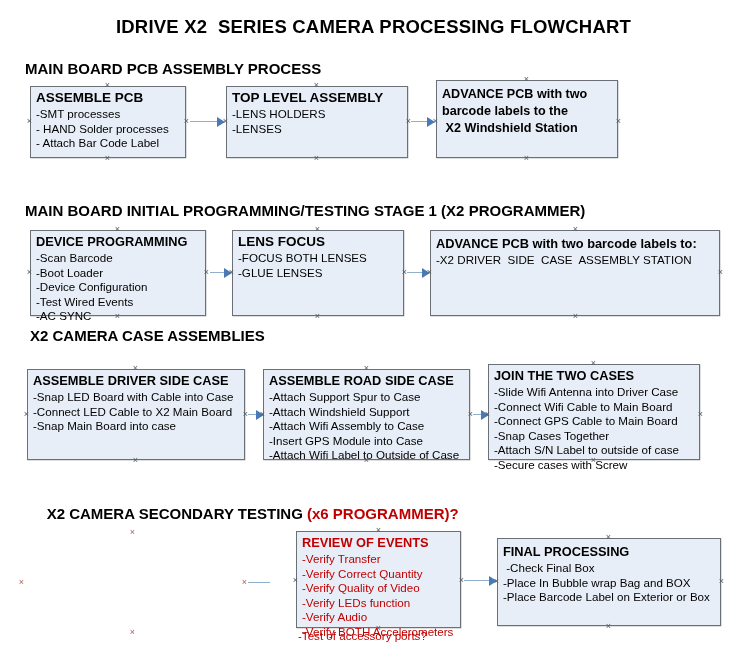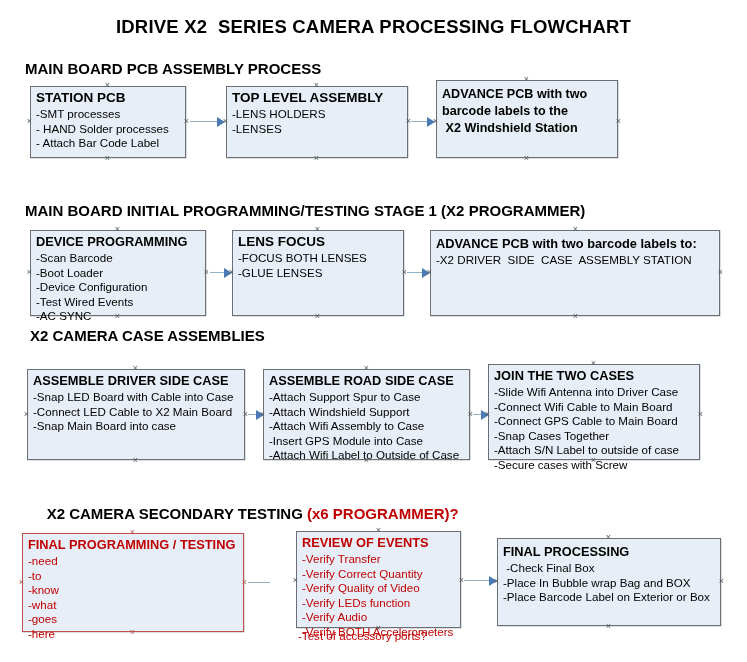--- a/index.html
+++ b/index.html
@@ -102,21 +102,21 @@
 <body>
 
 <div id="canvas">
 
   <div class="abs doc-title">IDRIVE X2  SERIES CAMERA PROCESSING FLOWCHART</div>
 
   <div class="abs section-title" style="left:25px; top:60px;">MAIN BOARD PCB ASSEMBLY PROCESS</div>
 
   <div class="abs box" style="left:30px; top:86px; width:156px; height:72px;">
     <div class="box-inner">
-      <div class="box-title">STATION PCB</div>
+      <div class="box-title">ASSEMBLE PCB</div>
       <div class="box-line">-SMT processes</div>
       <div class="box-line">- HAND Solder processes</div>
       <div class="box-line">- Attach Bar Code Label</div>
     </div>
   </div>
   <div class="abs handle" style="left:104px; top:82px;"></div>
   <div class="abs handle" style="left:104px; top:155px;"></div>
   <div class="abs handle" style="left:26px; top:118px;"></div>
   <div class="abs handle" style="left:183px; top:118px;"></div>
 
@@ -245,31 +245,20 @@
   </div>
   <div class="abs handle" style="left:590px; top:360px;"></div>
   <div class="abs handle" style="left:590px; top:457px;"></div>
   <div class="abs handle" style="left:484px; top:411px;"></div>
   <div class="abs handle" style="left:697px; top:411px;"></div>
 
   <div class="abs section-title" style="left:30px; top:488px;">
     <span>X2 CAMERA SECONDARY TESTING </span><span class="redpart">(x6 PROGRAMMER)?</span>
   </div>
 
-  <div class="abs box red" style="left:22px; top:533px; width:222px; height:99px;">
-    <div class="box-inner">
-      <div class="box-title small red-text">FINAL PROGRAMMING / TESTING</div>
-      <div class="box-line red-text">-need</div>
-      <div class="box-line red-text">-to</div>
-      <div class="box-line red-text">-know</div>
-      <div class="box-line red-text">-what</div>
-      <div class="box-line red-text">-goes</div>
-      <div class="box-line red-text">-here</div>
-    </div>
-  </div>
   <div class="abs handle red" style="left:129px; top:529px;"></div>
   <div class="abs handle red" style="left:129px; top:629px;"></div>
   <div class="abs handle red" style="left:18px; top:579px;"></div>
   <div class="abs handle red" style="left:241px; top:579px;"></div>
 
   <div class="abs conn-line" style="left:248px; top:582px; width:22px;"></div>
 
   <div class="abs box" style="left:296px; top:531px; width:165px; height:97px;">
     <div class="box-inner">
       <div class="box-title small red-text">REVIEW OF EVENTS</div>

